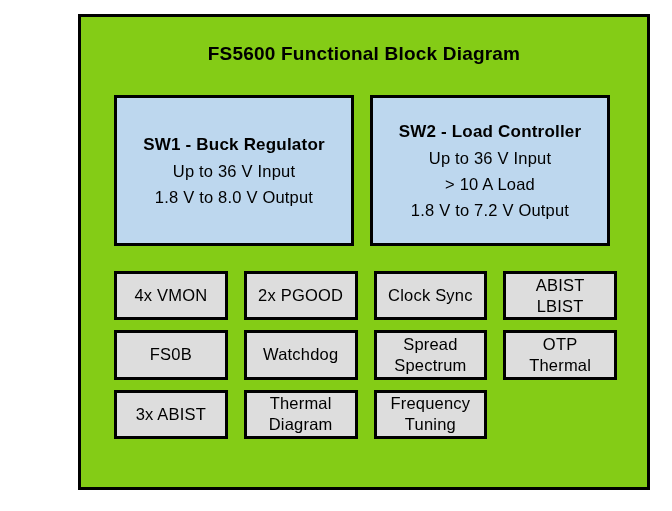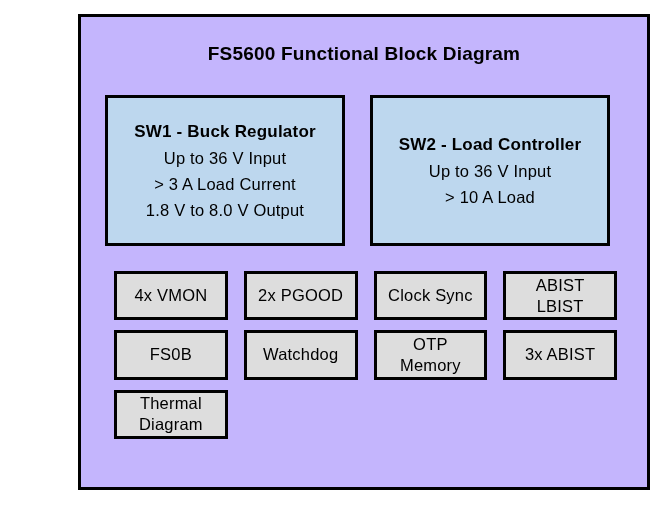--- a/index.html
+++ b/index.html
@@ -15,21 +15,21 @@
     background: #ffffff;
     overflow: hidden;
   }
   .canvas {
     position: absolute;
     left: 78px;
     top: 14px;
     width: 572px;
     height: 476px;
     box-sizing: border-box;
-    background: #c4b5fd;
+    background: #84cc16;
     border: 3px solid #000000;
   }
   .title {
     position: absolute;
     left: 0;
     top: 26px;
     width: 100%;
     text-align: center;
     font-size: 19px;
     font-weight: bold;
@@ -47,21 +47,21 @@
     display: flex;
     flex-direction: column;
     justify-content: center;
     align-items: center;
     text-align: center;
     font-size: 16.5px;
     line-height: 26px;
     color: #000000;
     letter-spacing: 0.2px;
   }
-  .regulator.sw1 { left: 24px; }
+  .regulator.sw1 { left: 33px; }
   .regulator.sw2 { left: 289px; }
   .regulator .reg-title {
     font-weight: bold;
     font-size: 17px;
   }
   .feature-grid {
     position: absolute;
     left: 33px;
     top: 254px;
     width: 503px;
@@ -91,39 +91,43 @@
 <body>
 
 <div class="screen">
   <div class="canvas">
 
     <div class="title">FS5600 Functional Block Diagram</div>
 
     <div class="regulator sw1">
       <div class="reg-title">SW1 - Buck Regulator</div>
       <div class="reg-line">Up to 36 V Input</div>
-      <div class="reg-line">&gt; 3 A Load Current</div>
       <div class="reg-line">1.8 V to 8.0 V Output</div>
     </div>
 
     <div class="regulator sw2">
       <div class="reg-title">SW2 - Load Controller</div>
       <div class="reg-line">Up to 36 V Input</div>
       <div class="reg-line">&gt; 10 A Load</div>
+      <div class="reg-line">1.8 V to 7.2 V Output</div>
     </div>
 
     <div class="feature-grid">
       <div class="feature">4x VMON</div>
       <div class="feature">2x PGOOD</div>
       <div class="feature">Clock Sync</div>
       <div class="feature">ABIST
 LBIST</div>
       <div class="feature">FS0B</div>
       <div class="feature">Watchdog</div>
+      <div class="feature">Spread
+Spectrum</div>
       <div class="feature">OTP
-Memory</div>
+Thermal</div>
       <div class="feature">3x ABIST</div>
       <div class="feature">Thermal
 Diagram</div>
+      <div class="feature">Frequency
+Tuning</div>
     </div>
 
   </div>
 </div>
 
 </body></html>

